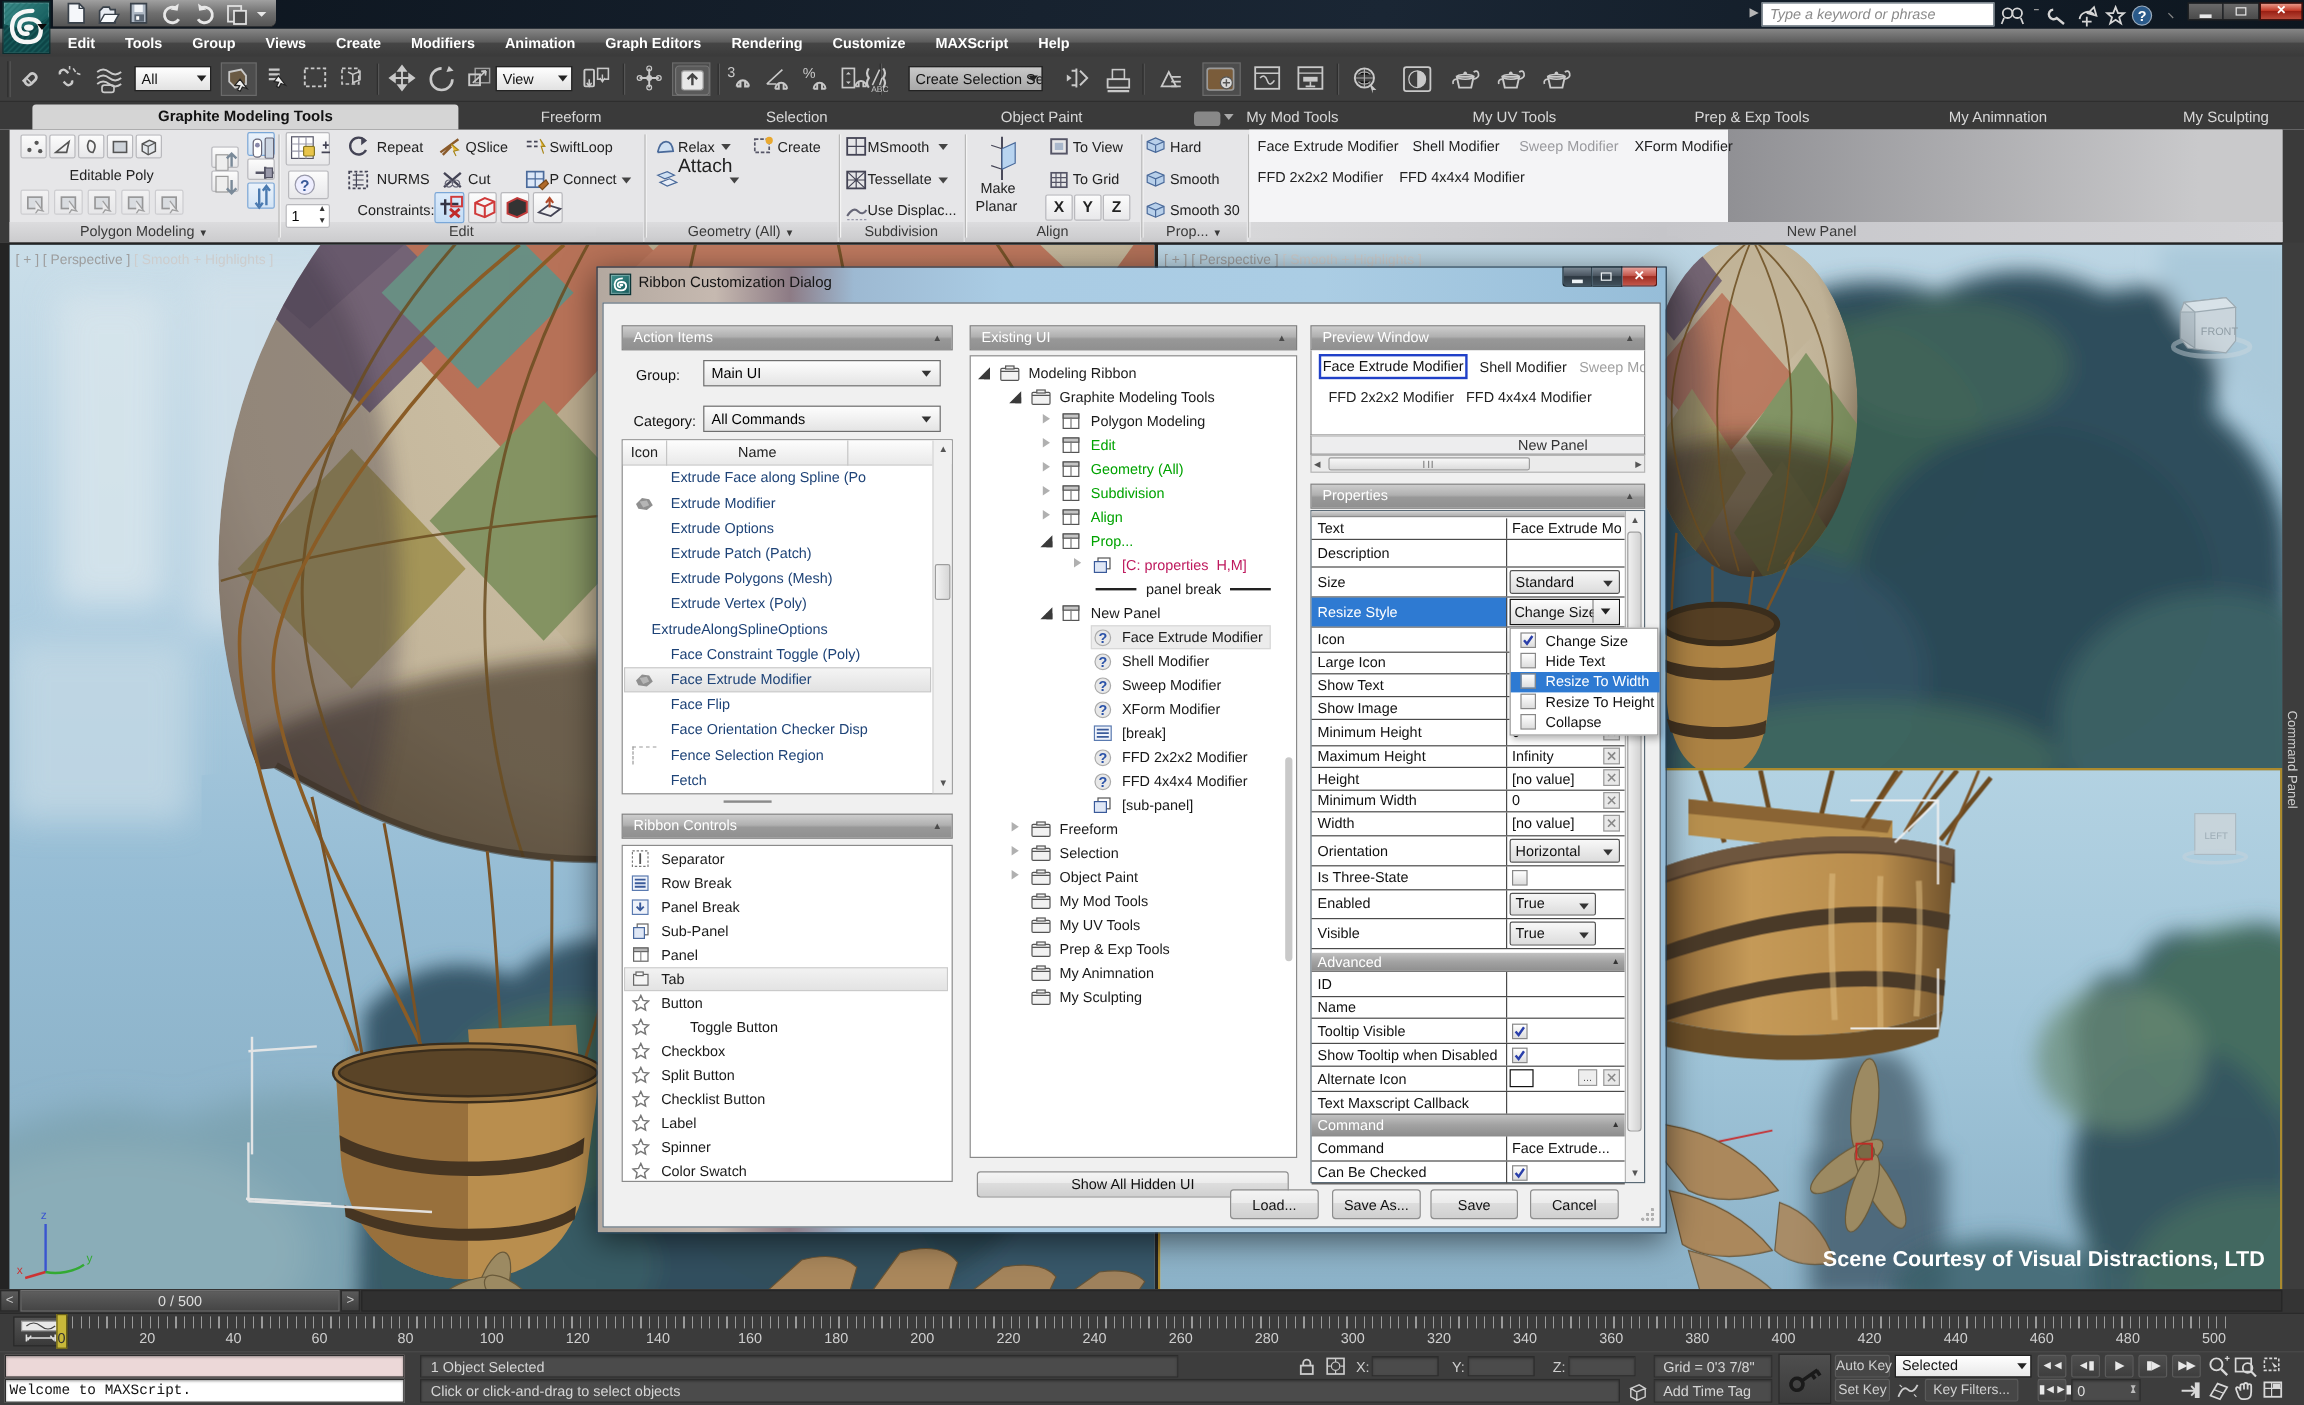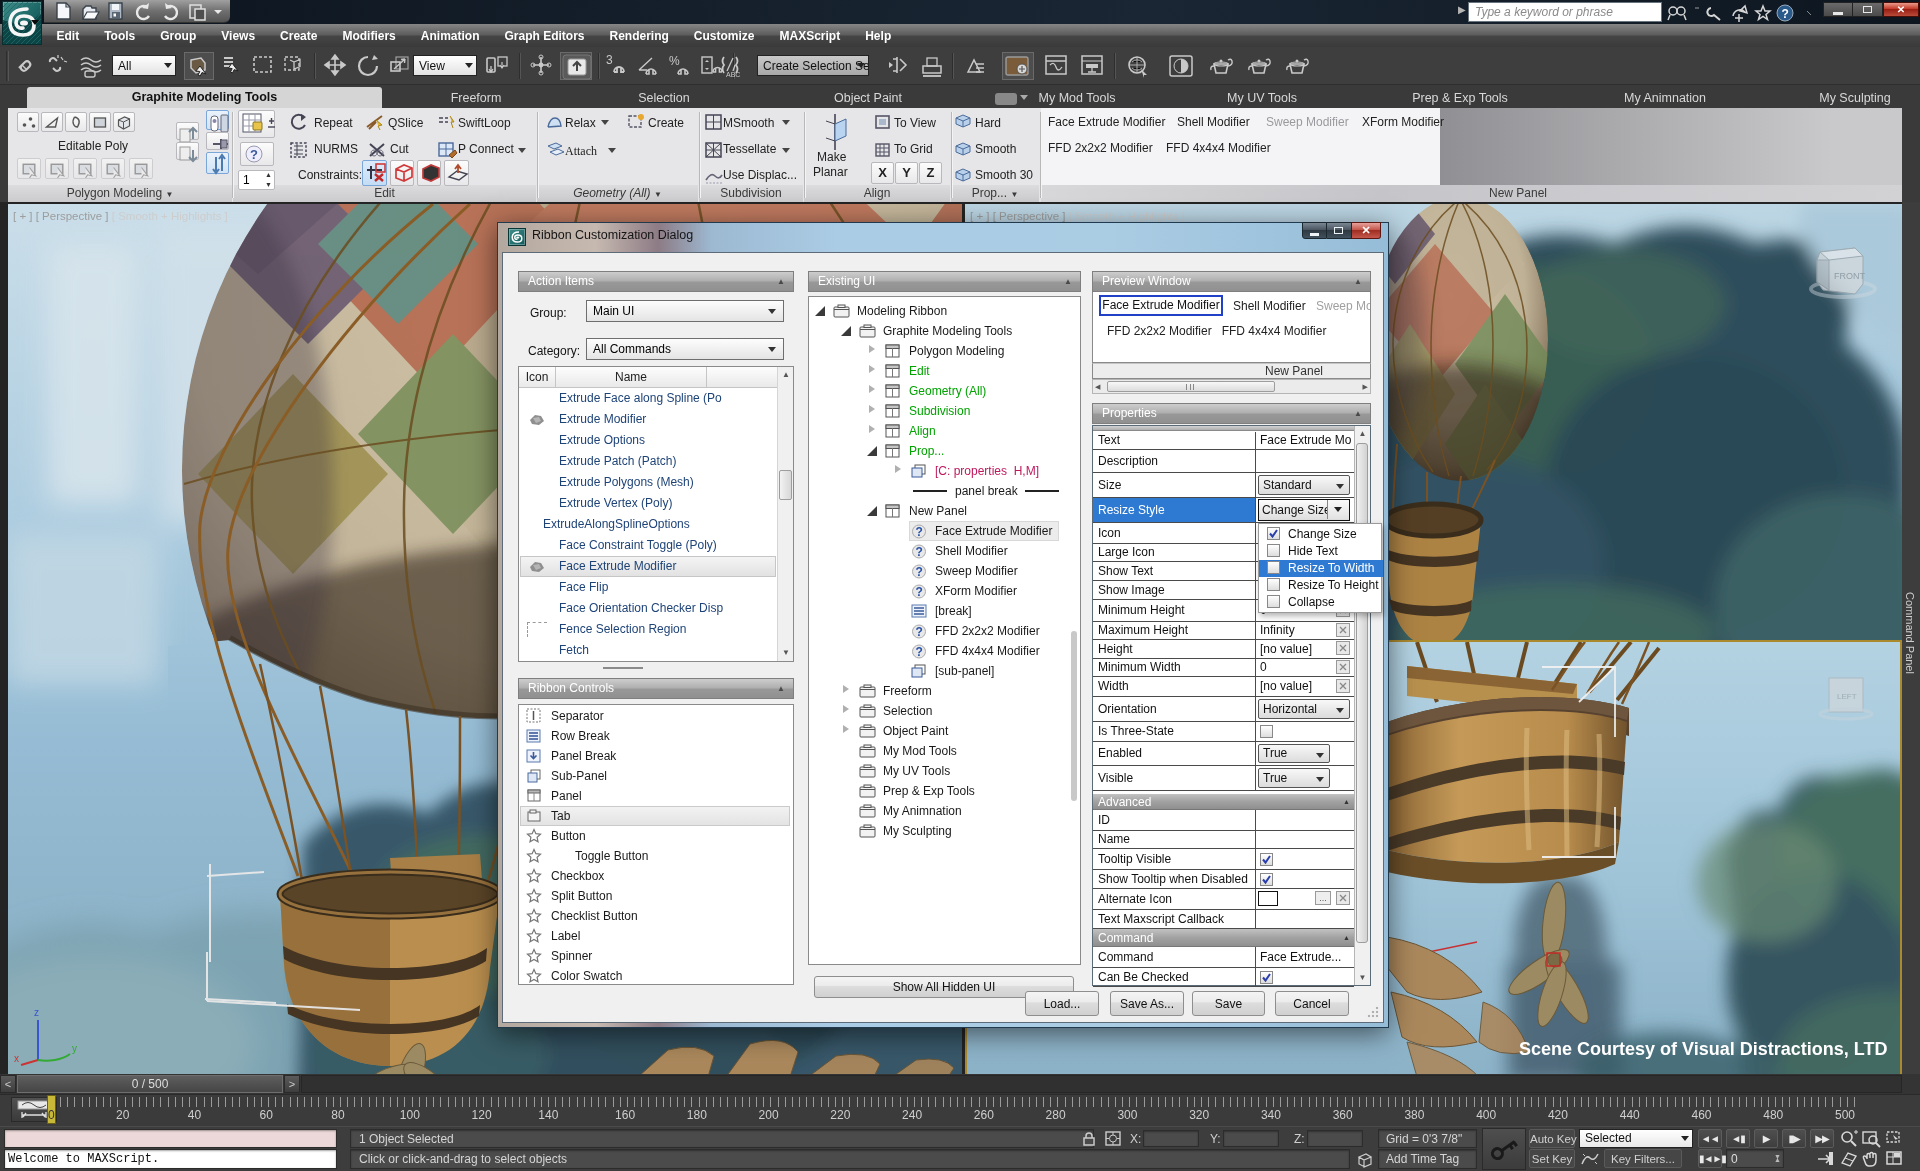--- a/index.html
+++ b/index.html
@@ -282,21 +282,21 @@
   <div class="abs" style="left:1020px;top:10px;width:0;height:0;border:4px solid transparent;border-top:5px solid #aaa;"></div>
 </div>
 <div class="abs" id="ribbon">
   <div class="abs" style="left:0;top:0;width:8px;height:94px;background:#3a3a3a;"></div>
   <div class="abs" style="left:1902px;top:0;width:18px;height:94px;background:#3a3a3a;"></div>
 
   <div class="abs" style="left:1440px;top:0;width:462px;height:94px;background:linear-gradient(90deg,#909094,#c9c9cb 85%);"></div>
 
   <div class="rlabel" style="left:8px;width:224px;">Polygon Modeling <span style="font-size:8px;">▼</span></div>
   <div class="rlabel" style="left:233px;width:303px;">Edit</div>
-  <div class="rlabel" style="left:537px;width:161px;font-style:italic;">Geometry (All) <span style="font-size:8px;">▼</span></div>
+  <div class="rlabel" style="left:537px;width:161px;">Geometry (All) <span style="font-size:8px;">▼</span></div>
   <div class="rlabel" style="left:699px;width:104px;">Subdivision</div>
   <div class="rlabel" style="left:804px;width:146px;">Align</div>
   <div class="rlabel" style="left:951px;width:88px;">Prop... <span style="font-size:8px;">▼</span></div>
   <div class="rlabel" style="left:1041px;top:77px;width:861px;background:linear-gradient(90deg,#d8d8da 0%,#c6c6ca 40%,#d2d2d5 100%);">
         <span style="position:absolute;left:448px;">New Panel</span>
       </div>
 
   <div class="rsep" style="left:232px;"></div>
       <div class="rsep" style="left:537px;"></div>
   <div class="rsep" style="left:699px;"></div>
@@ -434,21 +434,21 @@
         <div style="position: absolute; left: 601px; top: 12px; width: 0px; height: 0px; border-width: 5px 4px 4px; border-style: solid; border-color: rgb(68, 68, 68) transparent transparent; border-image: initial;"></div>
         <div style="position: absolute; left: 625px; top: 4px; width: 22px; height: 20px;"><svg width="22" height="20">
             <rect x="4" y="4" width="12" height="11" fill="none" stroke="#556" stroke-width="1.4" stroke-dasharray="3,1.5"></rect>
             <circle cx="16" cy="5" r="3" fill="#e8a830"></circle>
           </svg></div>
         <div style="position: absolute; left: 648px; top: 8px; font-size: 12px; color: rgb(34, 34, 34); white-space: nowrap;">Create</div>
         <div style="position: absolute; left: 544px; top: 32px; width: 22px; height: 20px;"><svg width="22" height="20">
             <path d="M4,6 l8,-3 l6,3 l-8,3 Z" fill="#cfe0f2" stroke="#4a6a9a"></path>
             <path d="M6,12 l8,-3 l6,3 l-8,3 Z" fill="#e8eef8" stroke="#4a6a9a"></path>
           </svg></div>
-        <div style="position: absolute; left: 565px; top: 36px; font-size: 12px; color: rgb(34, 34, 34); white-space: nowrap; font-family: Liberation Serif, serif;">Attach</div>
+        <div style="position: absolute; left: 565px; top: 22px; font-size: 16px; color: rgb(34, 34, 34); white-space: nowrap;">Attach</div>
         <div style="position: absolute; left: 608px; top: 40px; width: 0px; height: 0px; border-width: 5px 4px 4px; border-style: solid; border-color: rgb(68, 68, 68) transparent transparent; border-image: initial;"></div>
         <div style="position: absolute; left: 703px; top: 4px; width: 22px; height: 20px;"><svg width="22" height="20">
             <rect x="3" y="3" width="15" height="14" fill="none" stroke="#445" stroke-width="1.5"></rect>
             <path d="M3,10 H18 M10.5,3 V17" stroke="#445"></path>
           </svg></div>
         <div style="position: absolute; left: 723px; top: 8px; font-size: 12px; color: rgb(34, 34, 34); white-space: nowrap;">MSmooth</div>
         <div style="position: absolute; left: 782px; top: 12px; width: 0px; height: 0px; border-width: 5px 4px 4px; border-style: solid; border-color: rgb(68, 68, 68) transparent transparent; border-image: initial;"></div>
         <div style="position: absolute; left: 703px; top: 32px; width: 22px; height: 20px;"><svg width="22" height="20">
             <rect x="3" y="3" width="15" height="14" fill="none" stroke="#445" stroke-width="1.5"></rect>
             <path d="M3,3 L18,17 M18,3 L3,17 M3,10 H18 M10.5,3 V17" stroke="#445"></path>
@@ -881,21 +881,21 @@
         <div style="position: absolute; left: 1686.48px; top: 0px; width: 30px; text-align: center;">460</div>
         <div style="position: absolute; left: 1758.24px; top: 0px; width: 30px; text-align: center;">480</div>
         <div style="position: absolute; left: 1830px; top: 0px; width: 30px; text-align: center;">500</div>
       </div>
   <div class="abs" style="left:47px;top:0;width:9px;height:29px;background:#c8b83a;border:1px solid #6a6014;"></div>
       <div class="abs" style="left:48px;top:13px;font-size:12px;color:#333;">0</div>
 </div>
 <div class="abs" id="statusbar">
   <div class="sfield" style="left:4px;top:2px;width:333px;height:19px;background:#ecd8d8;"></div>
   <div class="sfield" style="left:4px;top:22px;width:333px;height:20px;background:#ffffff;color:#111;font-family:'Liberation Mono',monospace;font-size:12px;line-height:19px;padding-left:3px;">Welcome to MAXScript.</div>
-  <div class="sfield" style="left:350px;top:2px;width:744px;height:19px;line-height:18px;padding-left:8px;color:#d5d5d5;">1 Object Selected</div>
+  <div class="sfield" style="left:350px;top:2px;width:632px;height:19px;line-height:18px;padding-left:8px;color:#d5d5d5;">1 Object Selected</div>
   <div class="sfield" style="left:350px;top:22px;width:1000px;height:20px;line-height:19px;padding-left:8px;color:#d5d5d5;">Click or click-and-drag to select objects</div>
   <svg class="abs" style="left:1080px;top:3px;" width="18" height="18">
         <rect x="4" y="8" width="10" height="7" fill="none" stroke="#ccc" stroke-width="1.5"></rect>
         <path d="M6,8 v-2 a3,3 0 0 1 6,0 v2" fill="none" stroke="#ccc" stroke-width="1.5"></path>
       </svg>
   <svg class="abs" style="left:1104px;top:3px;" width="20" height="18">
         <rect x="2" y="2" width="14" height="13" fill="none" stroke="#ccc" stroke-width="1.4"></rect>
         <circle cx="9" cy="8.5" r="3.5" fill="none" stroke="#ccc"></circle>
         <path d="M9,2 v3 M9,12 v3 M2,8.5 h3 M13,8.5 h3" stroke="#ccc"></path>
       </svg>

